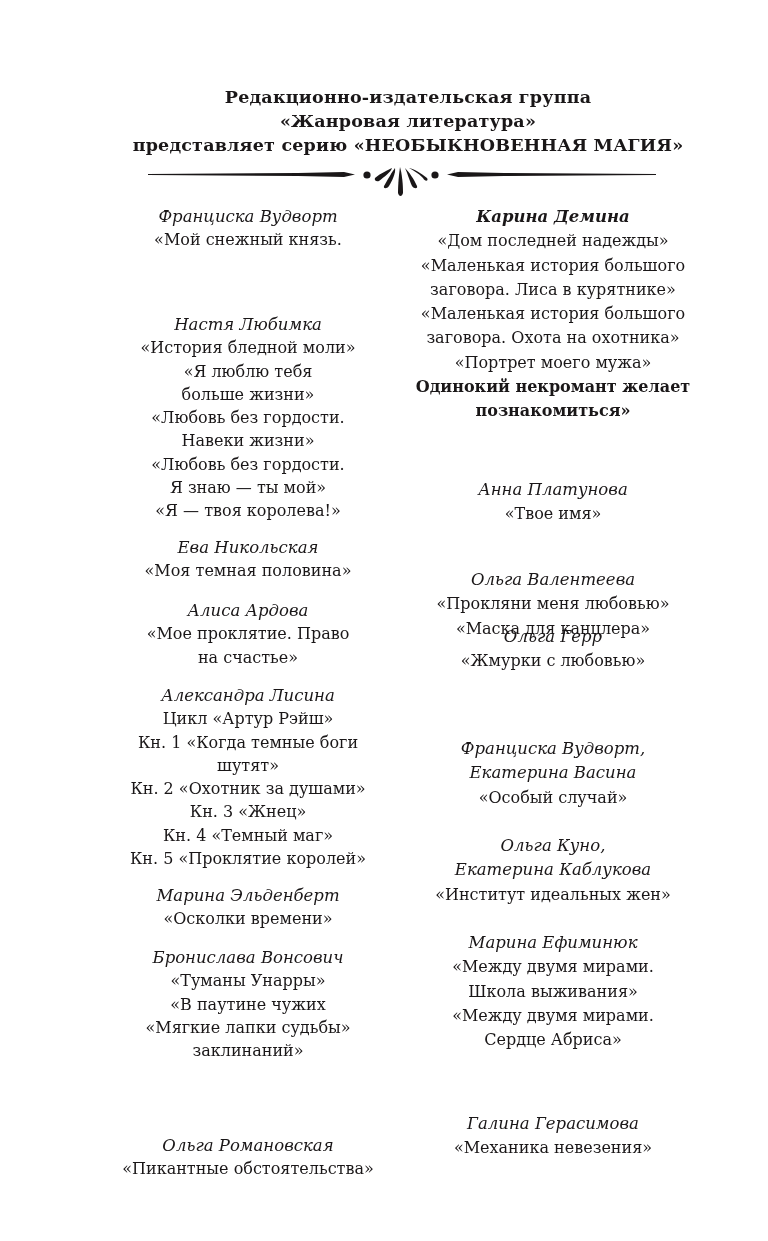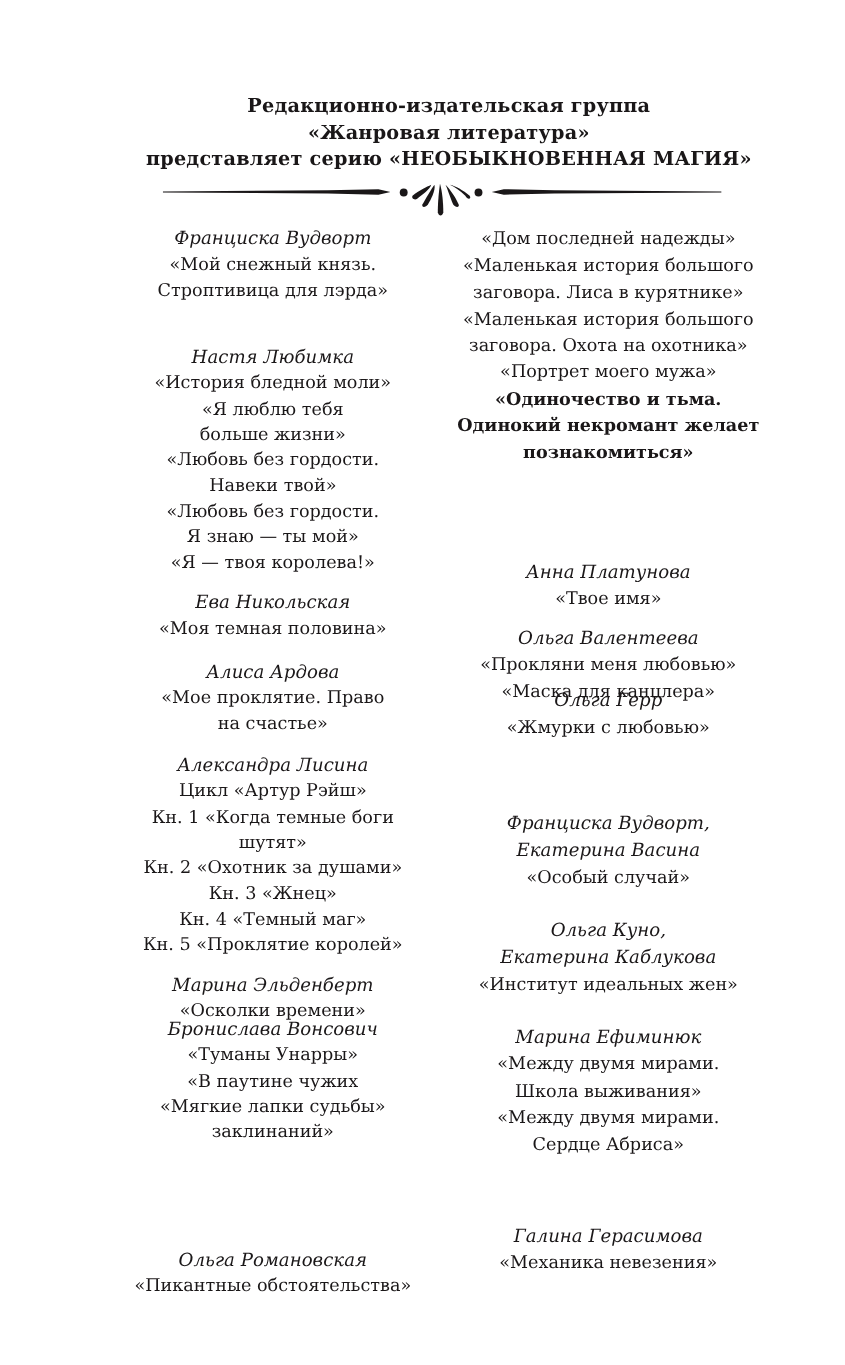--- a/index.html
+++ b/index.html
@@ -43,29 +43,28 @@
     <circle cx="287" cy="11" r="3.6"></circle>
 
     <polygon points="299,10.5 310,8 356,9 508,10 508,11 356,12 310,13"></polygon>
   </g>
 </svg>
 
 <div class="col left">
   <div class="group" style="top:205px">
     <div class="author">Франциска Вудворт</div>
     <div class="title">«Мой снежный князь.</div>
-    <div class="title">Строптивица для лэрда»</div>
   </div>
   <div class="group" style="top:313px">
     <div class="author">Настя Любимка</div>
     <div class="title">«История бледной моли»</div>
     <div class="title">«Я люблю тебя</div>
     <div class="title">больше жизни»</div>
     <div class="title">«Любовь без гордости.</div>
-    <div class="title">Навеки твой»</div>
+    <div class="title">Навеки жизни»</div>
     <div class="title">«Любовь без гордости.</div>
     <div class="title">Я знаю — ты мой»</div>
     <div class="title">«Я — твоя королева!»</div>
   </div>
   <div class="group" style="top:536px">
     <div class="author">Ева Никольская</div>
     <div class="title">«Моя темная половина»</div>
   </div>
   <div class="group" style="top:599px">
     <div class="author">Алиса Ардова</div>
@@ -79,46 +78,46 @@
     <div class="title">шутят»</div>
     <div class="title">Кн. 2 «Охотник за душами»</div>
     <div class="title">Кн. 3 «Жнец»</div>
     <div class="title">Кн. 4 «Темный маг»</div>
     <div class="title">Кн. 5 «Проклятие королей»</div>
   </div>
   <div class="group" style="top:884px">
     <div class="author">Марина Эльденберт</div>
     <div class="title">«Осколки времени»</div>
   </div>
-  <div class="group" style="top:924px">
+  <div class="group" style="top:946px">
     <div class="author">Бронислава Вонсович</div>
     <div class="title">«Туманы Унарры»</div>
     <div class="title">«В паутине чужих</div>
     <div class="title">«Мягкие лапки судьбы»</div>
     <div class="title">заклинаний»</div>
   </div>
   <div class="group" style="top:1134px">
     <div class="author">Ольга Романовская</div>
     <div class="title">«Пикантные обстоятельства»</div>
   </div>
 </div>
 
 <div class="col right">
   <div class="group" style="top:205px">
+    <div class="author bold">Карина Демина</div>
     <div class="title">«Дом последней надежды»</div>
     <div class="title">«Маленькая история большого</div>
     <div class="title">заговора. Лиса в курятнике»</div>
     <div class="title">«Маленькая история большого</div>
     <div class="title">заговора. Охота на охотника»</div>
     <div class="title">«Портрет моего мужа»</div>
-    <div class="title bold">«Одиночество и тьма.</div>
     <div class="title bold">Одинокий некромант желает</div>
     <div class="title bold">познакомиться»</div>
   </div>
-  <div class="group" style="top:508px">
+  <div class="group" style="top:478px">
     <div class="author">Анна Платунова</div>
     <div class="title">«Твое имя»</div>
   </div>
   <div class="group" style="top:568px">
     <div class="author">Ольга Валентеева</div>
     <div class="title">«Прокляни меня любовью»</div>
     <div class="title">«Маска для канцлера»</div>
   </div>
   <div class="group" style="top:625px">
     <div class="author">Ольга Герр</div>

